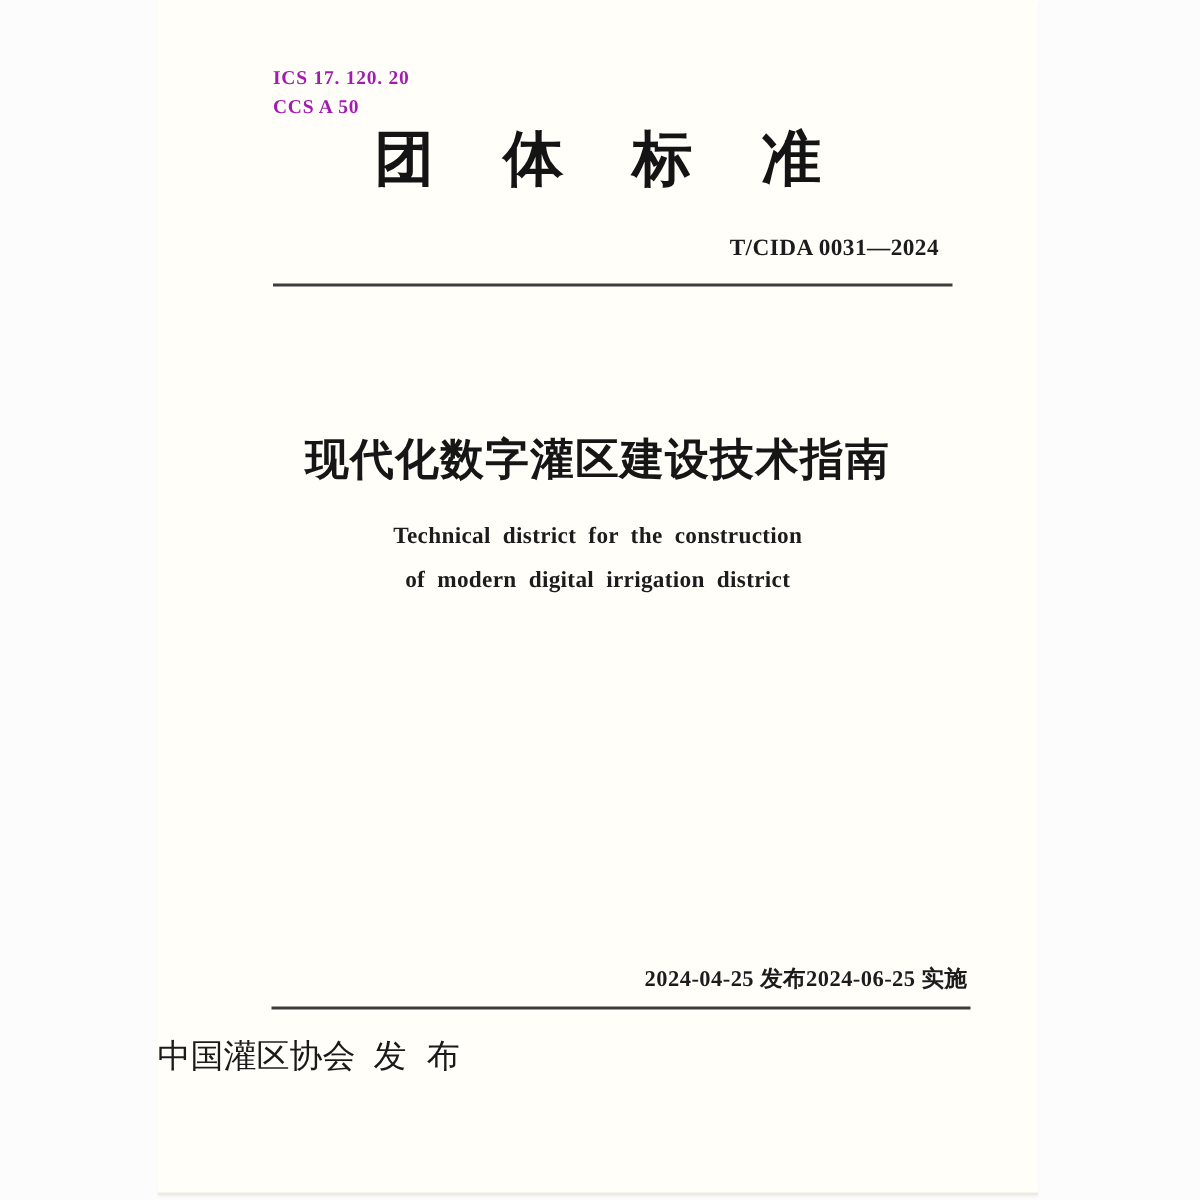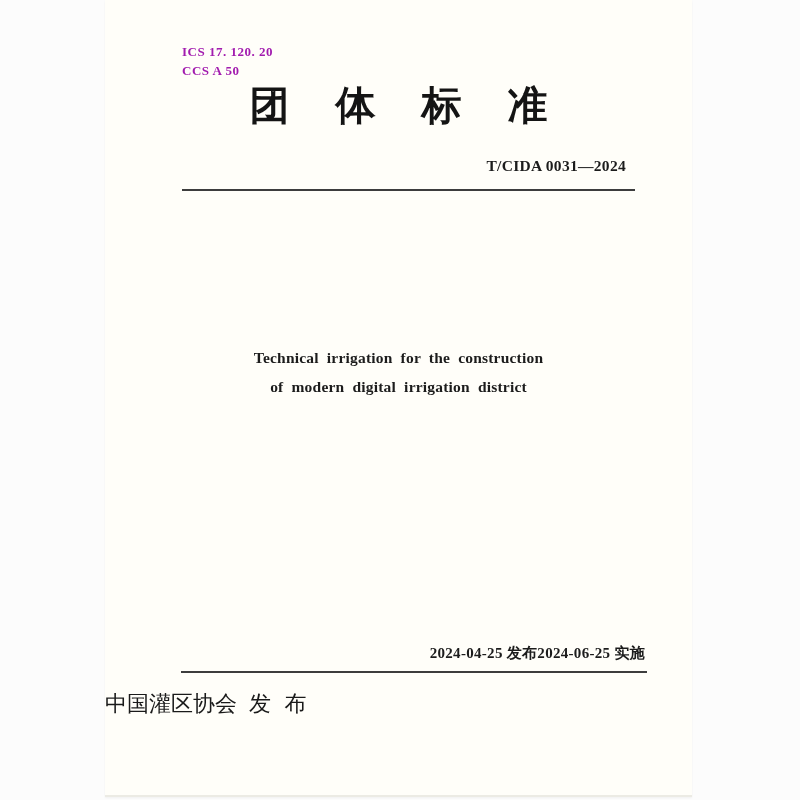--- a/index.html
+++ b/index.html
@@ -153,23 +153,24 @@
     </div>
 
     <div class="doc-type">
       <span>团体标准</span>
     </div>
 
     <div class="std-no">T/CIDA 0031—2024</div>
 
     <div class="rule rule-top"></div>
 
+    <div class="title-zh">现代化数字灌区建设技术指南</div>
 
     <div class="title-en">
-      <div>Technical irrigation for the construction</div>
+      <div>Technical district for the construction</div>
       <div>of modern digital irrigation district</div>
     </div>
 
     <div class="dates">
       <span>2024-04-25 发布</span>
       <span>2024-06-25 实施</span>
     </div>
 
     <div class="rule rule-bottom"></div>
 

